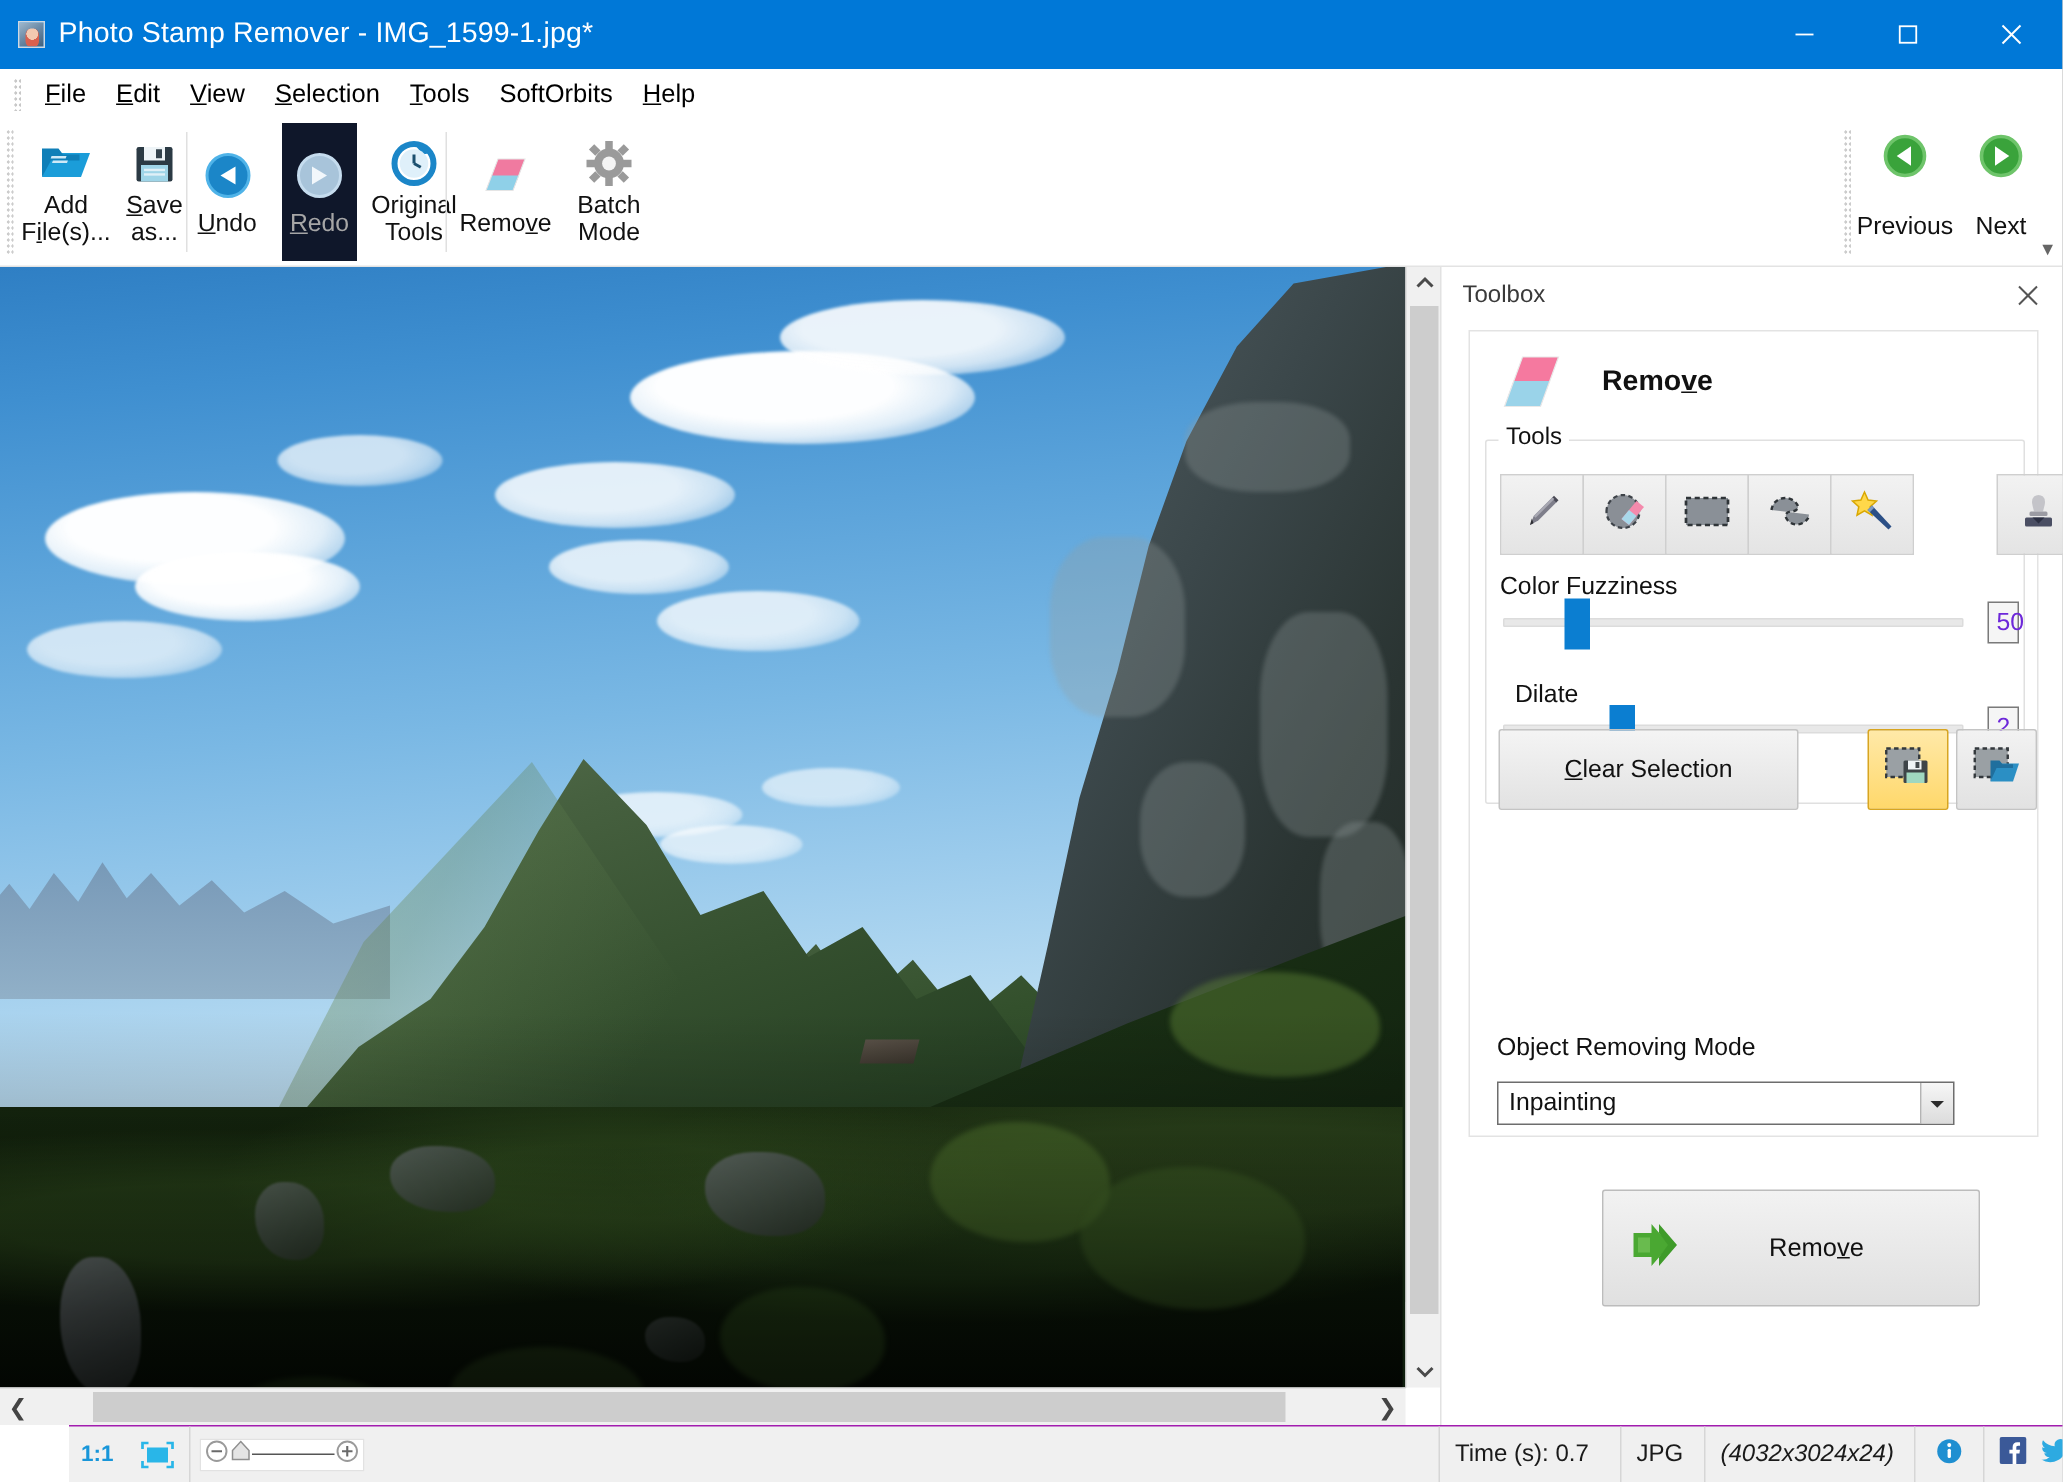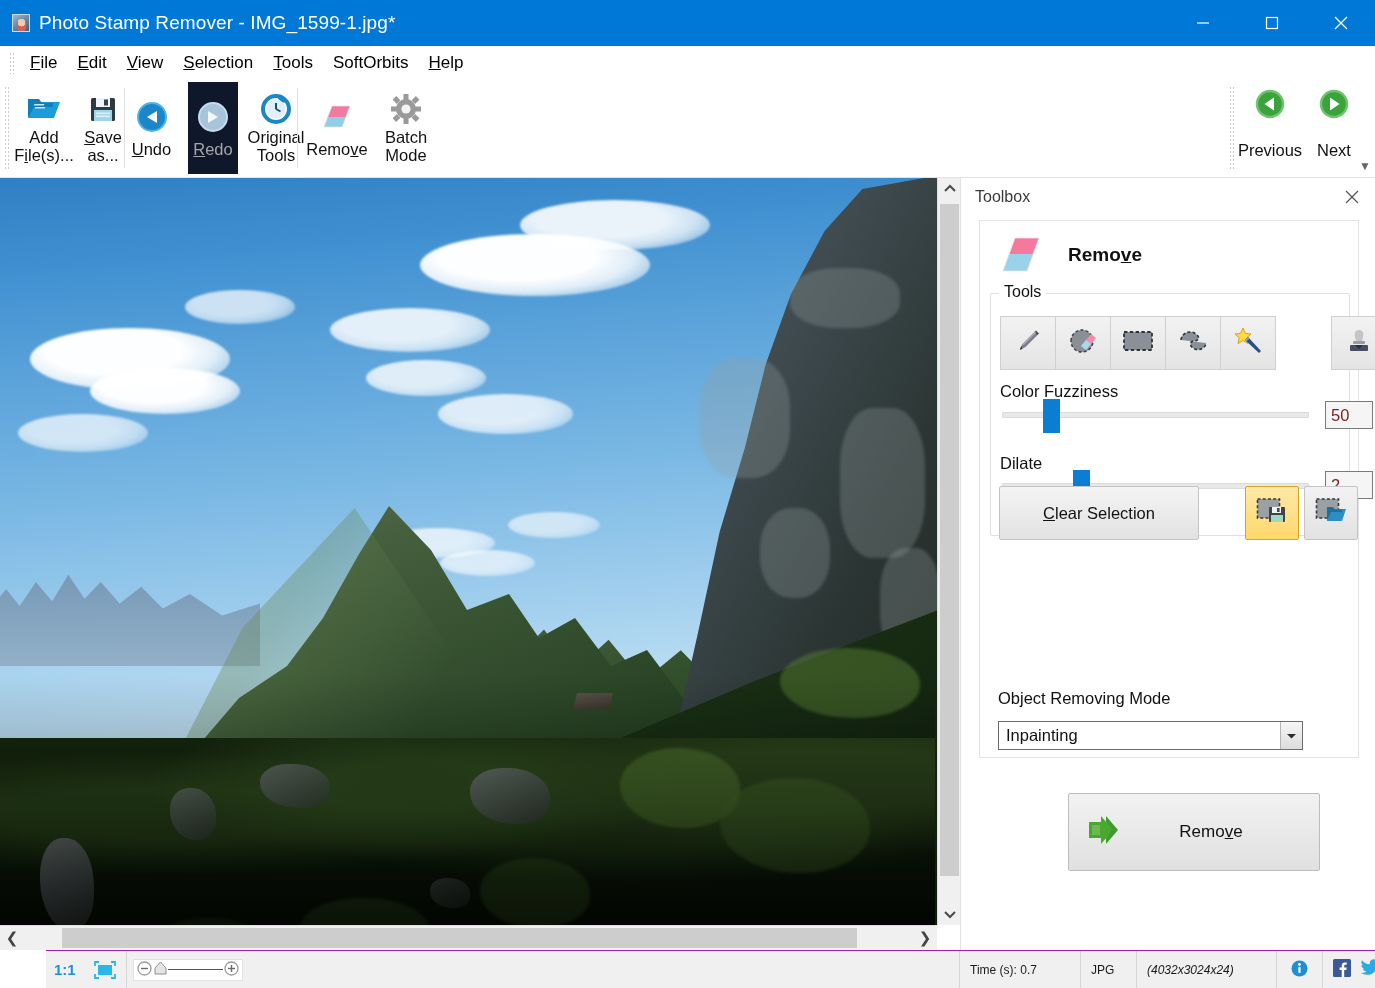--- a/index.html
+++ b/index.html
@@ -311,23 +311,23 @@
   }
   .track {
     position: absolute; height: 6px;
     background: #e8e8e8; border: 1px solid #dcdcdc; border-radius: 1px;
   }
   .thumb {
     position: absolute; width: 17px; height: 34px;
     background: #0b7ed1; cursor: pointer;
   }
   .numbox {
-    position: absolute; width: 48px; height: 28px;
+    position: absolute; width: 21px; height: 28px;
     border: 1px solid #7a7a7a; background: #f5f5f5;
-    font-size: 16.5px; color: #7f1d1d;
+    font-size: 16.5px; color: #6d28d9;
     padding-left: 5px; line-height: 26px;
   }
 
   .clearbtn {
     position: absolute; left: 8px; top: 192px;
     width: 200px; height: 54px;
     background: linear-gradient(180deg,#f4f4f4 0%,#e2e2e2 100%);
     border: 1px solid #c4c4c4; border-radius: 2px;
     display: flex; align-items: center; justify-content: center;
     font-size: 16.5px; color: #111;
@@ -375,21 +375,21 @@
 
   
   .statusbar {
     position: absolute; left: 0; top: 950px;
     width: 1375px; height: 38px;
     background: #f0f0f0; border-top: 1px solid #a21caf;
     display: flex; align-items: center; margin-left: 46px;
   }
   .sb-cell {
     height: 38px; display: flex; align-items: center;
-    padding: 0 10px; font-size: 12px; color: #1a1a1a;
+    padding: 0 10px; font-size: 16px; color: #1a1a1a;
     border-right: 1px solid #d6d6d6;
   }
   .sb-zoomtag { font-size: 15px; font-weight: bold; color: #1896d9; padding: 0 8px; }
   .fitbox { width: 24px; height: 20px; position: relative; }
   .zoomslider {
     position: relative; width: 110px; height: 22px;
     background: #fff; border: 1px solid #e2e2e2;
     display: flex; align-items: center;
   }
   .sb-spacer { flex: 1; height: 38px; }
@@ -727,21 +727,21 @@
             </div>
           </div>
         </div>
 
         <div class="slider-label" style="left:9px; top:88px;">Color Fuzziness</div>
         <div class="track" style="left:11px; top:118px; width:307px;">
           <div class="thumb" style="left:40px; top:-14px;"></div>
         </div>
         <div class="numbox" style="left:334px; top:107px;">50</div>
 
-        <div class="slider-label" style="left:9px; top:160px;">Dilate</div>
+        <div class="slider-label" style="left:19px; top:160px;">Dilate</div>
         <div class="track" style="left:11px; top:189px; width:307px;">
           <div class="thumb" style="left:70px; top:-14px;"></div>
         </div>
         <div class="numbox" style="left:334px; top:177px;">2</div>
 
         <div class="clearbtn">
           <span><span class="mn">C</span><span>lear Selection</span></span>
         </div>
         <div class="selbtn active" style="left:254px;">
           <div>

